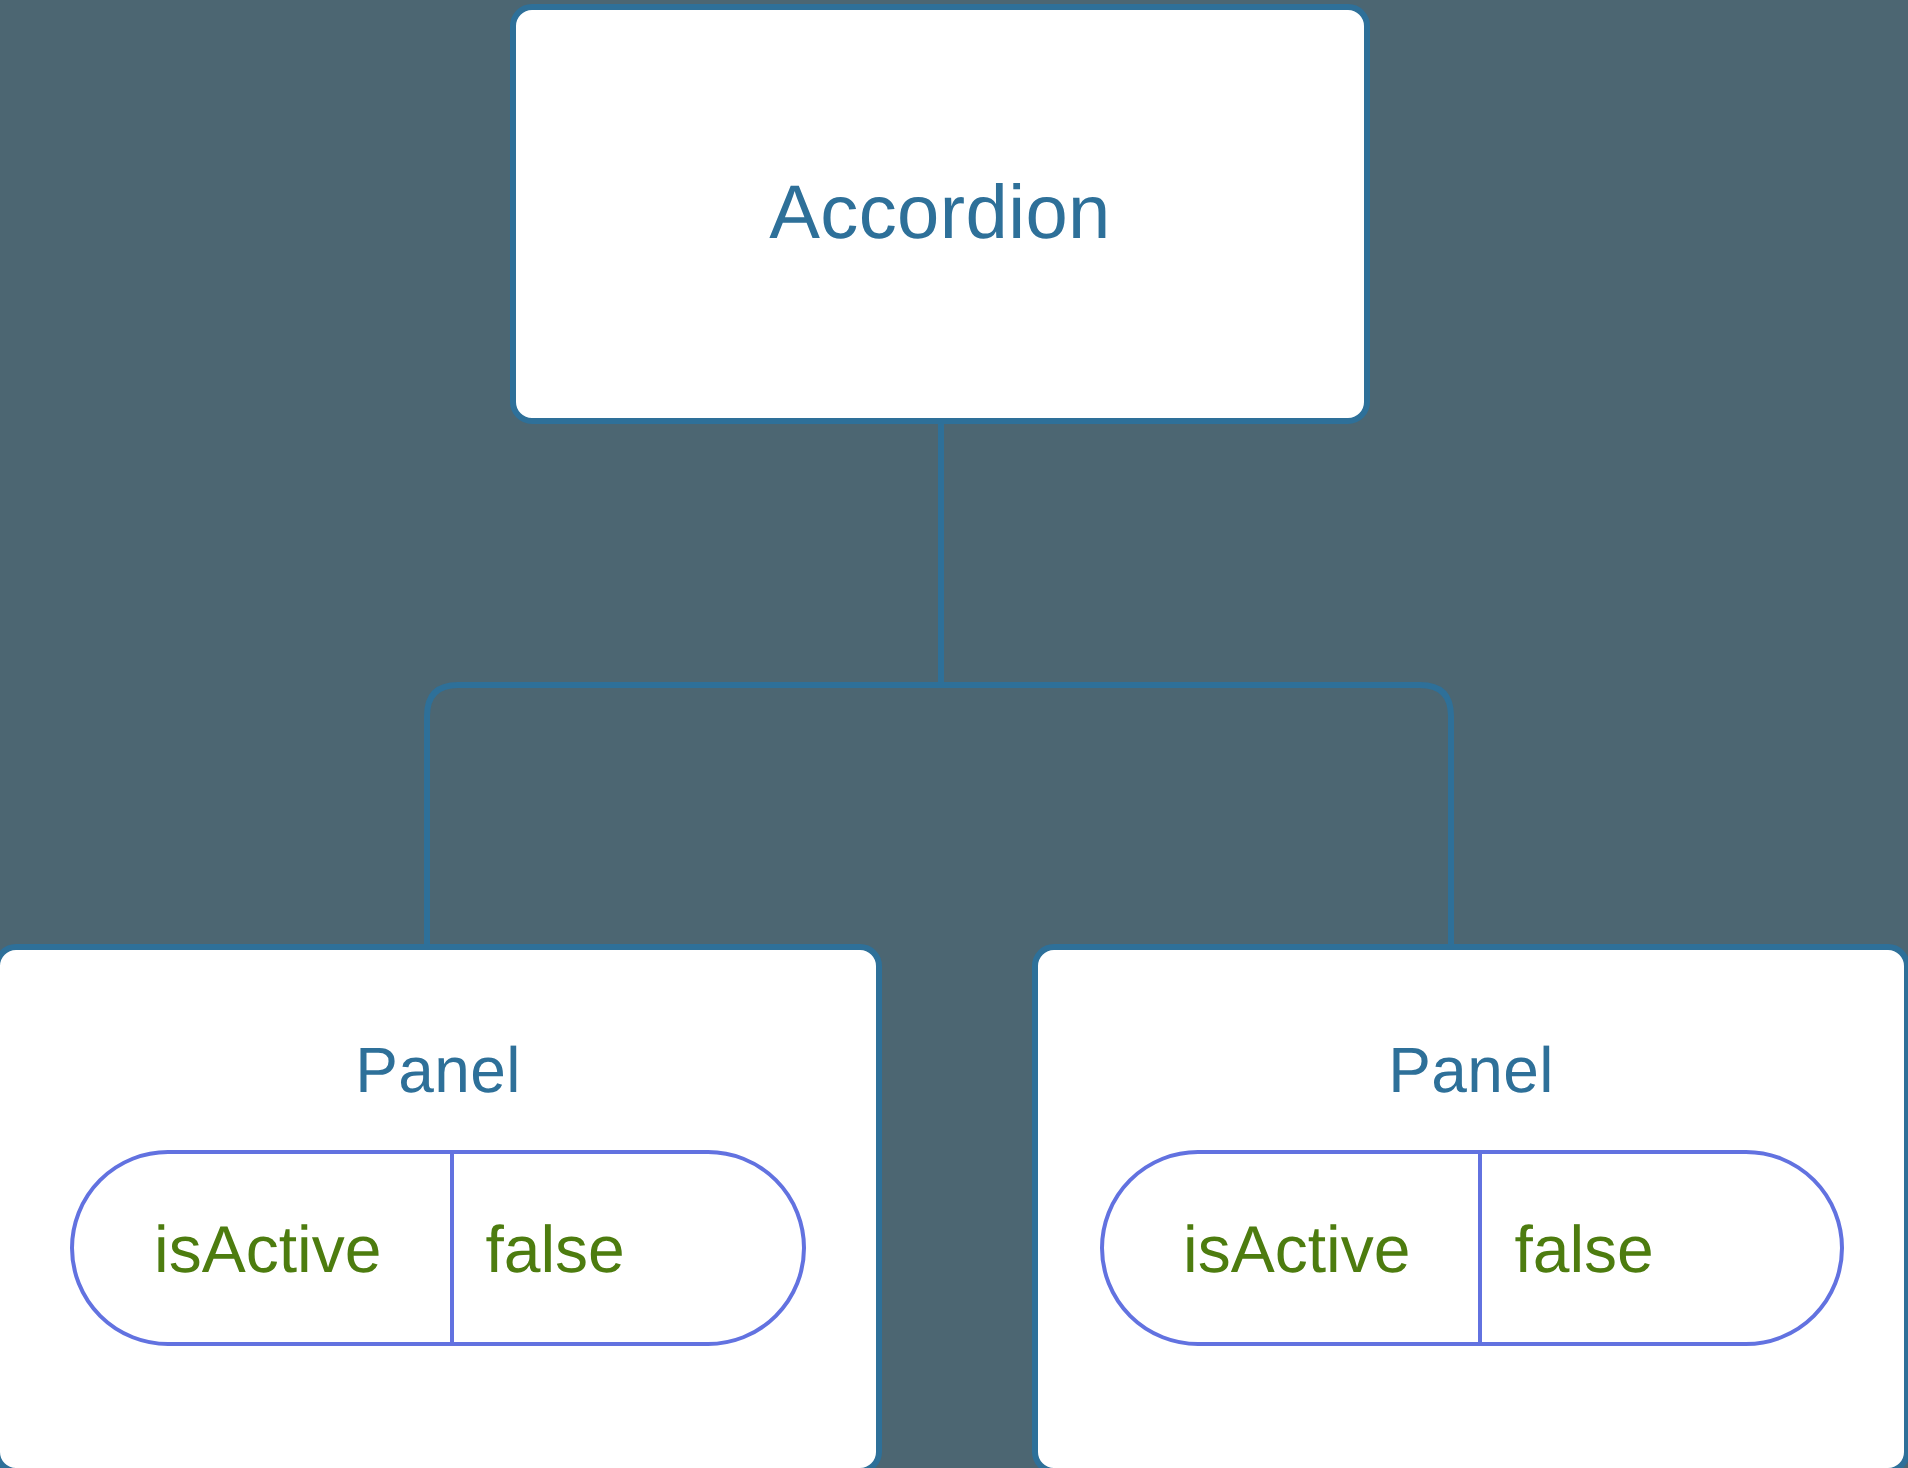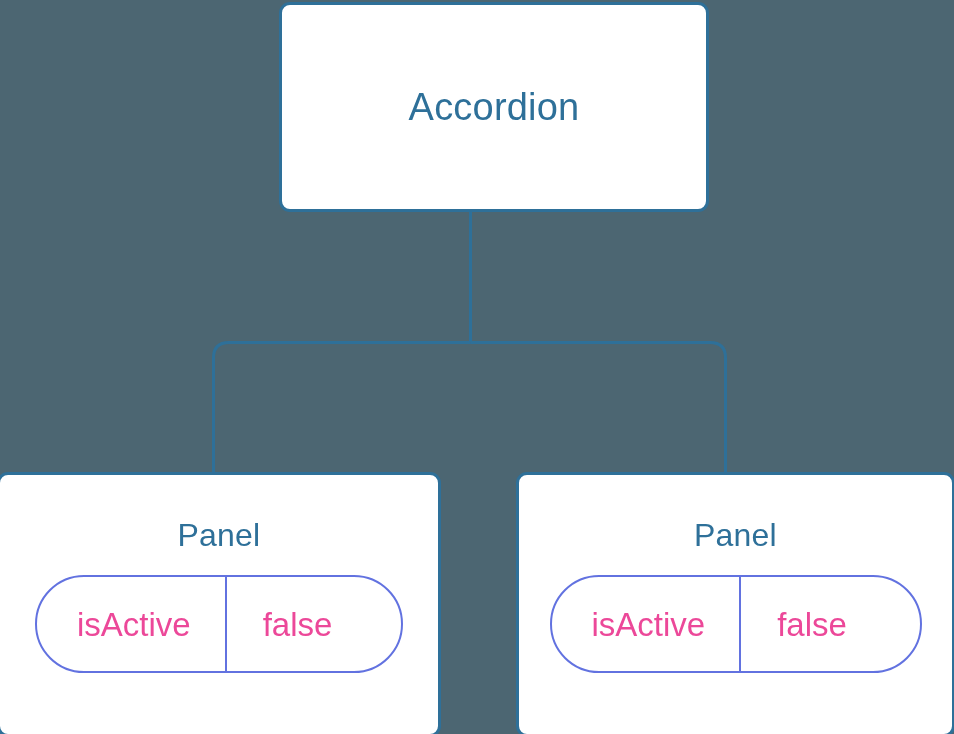--- a/index.html
+++ b/index.html
@@ -44,21 +44,20 @@
     flex-direction: column;
     align-items: center;
   }
 
   #node-accordion {
     left: 255px;
     top: 2px;
     width: 430px;
     height: 210px;
     justify-content: center;
-    margin-left: 24px;
   }
 
   #node-panel-left {
     left: -3px;
     top: 472px;
     width: 444px;
     height: 265px;
     justify-content: flex-start;
     padding-top: 44px;
   }
@@ -97,33 +96,33 @@
     height: 98px;
     margin-top: 24px;
     overflow: hidden;
   }
 
   .prop-key,
   .prop-val {
     display: flex;
     align-items: center;
     justify-content: center;
-    color: #ec4899;
+    color: #4d7c0f;
     font-size: 33px;
     line-height: 1;
     white-space: nowrap;
   }
 
   .prop-key {
     padding: 0 34px 0 40px;
     border-right: 2px solid #6272e0;
   }
 
   .prop-val {
-    padding: 0 40px 0 36px;
+    padding: 0 40px 0 16px;
   }
 
   #pill-left  { width: 368px; }
   #pill-right { width: 372px; }
 </style>
 </head>
 <body>
 
 <div id="canvas">
 

